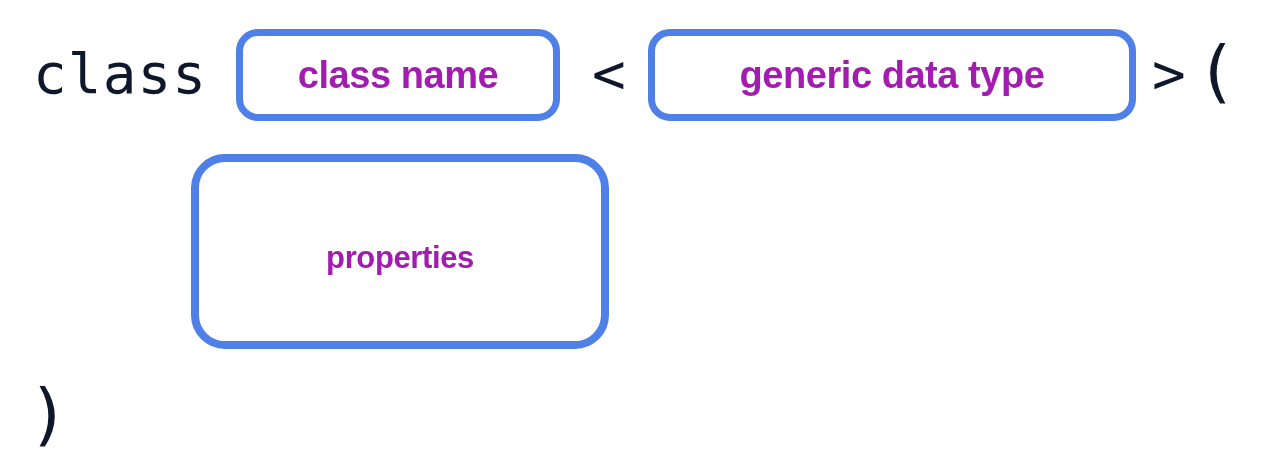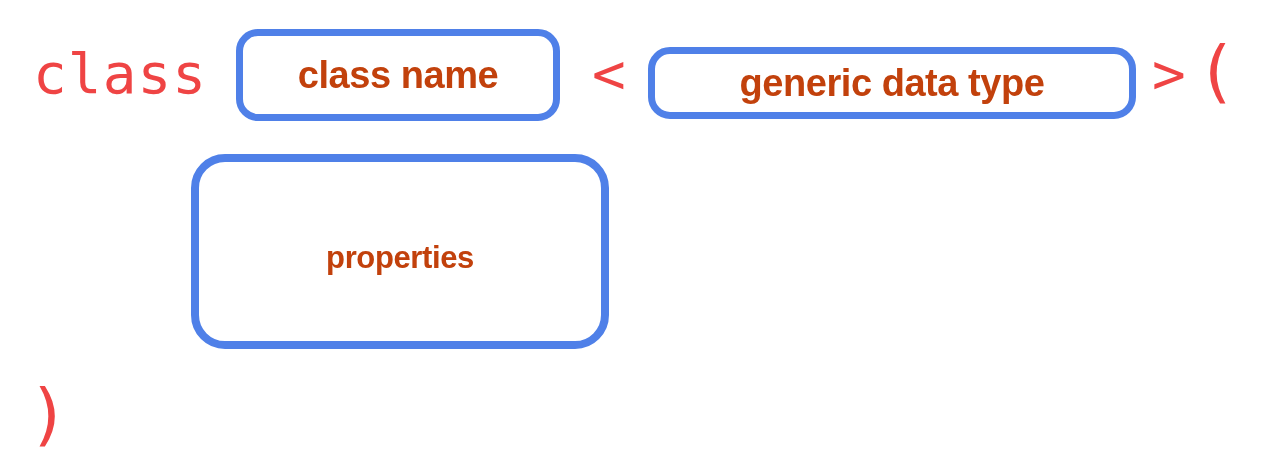--- a/index.html
+++ b/index.html
@@ -20,21 +20,21 @@
     width: 1288px;
     height: 472px;
     background: #ffffff;
   }
 
   
   .code-token {
     position: absolute;
     font-family: "DejaVu Sans Mono", "Liberation Mono", monospace;
     font-weight: 400;
-    color: #ef4444;
+    color: #0f172a;
     white-space: pre;
     line-height: 1;
     letter-spacing: 0.02em;
   }
 
   .tok-class {
     left: 33px;
     top: 46px;
     font-size: 56px;
   }
@@ -67,21 +67,21 @@
     border-style: solid;
     border-color: #4f80e8;
     display: flex;
     align-items: center;
     justify-content: center;
   }
 
   .slot-label {
     font-family: "Liberation Sans", sans-serif;
     font-weight: 700;
-    color: #c2410c;
+    color: #a21caf;
     white-space: nowrap;
     letter-spacing: -0.012em;
     line-height: 1;
   }
 
   
   .slot-classname {
     left: 236px;
     top: 29px;
     width: 324px;
@@ -89,23 +89,23 @@
     border-width: 7px;
     border-radius: 22px;
   }
   .slot-classname .slot-label {
     font-size: 38px;
   }
 
   
   .slot-generic {
     left: 648px;
-    top: 47px;
+    top: 29px;
     width: 488px;
-    height: 72px;
+    height: 92px;
     border-width: 7px;
     border-radius: 22px;
   }
   .slot-generic .slot-label {
     font-size: 38px;
   }
 
   
   .slot-properties {
     left: 191px;

